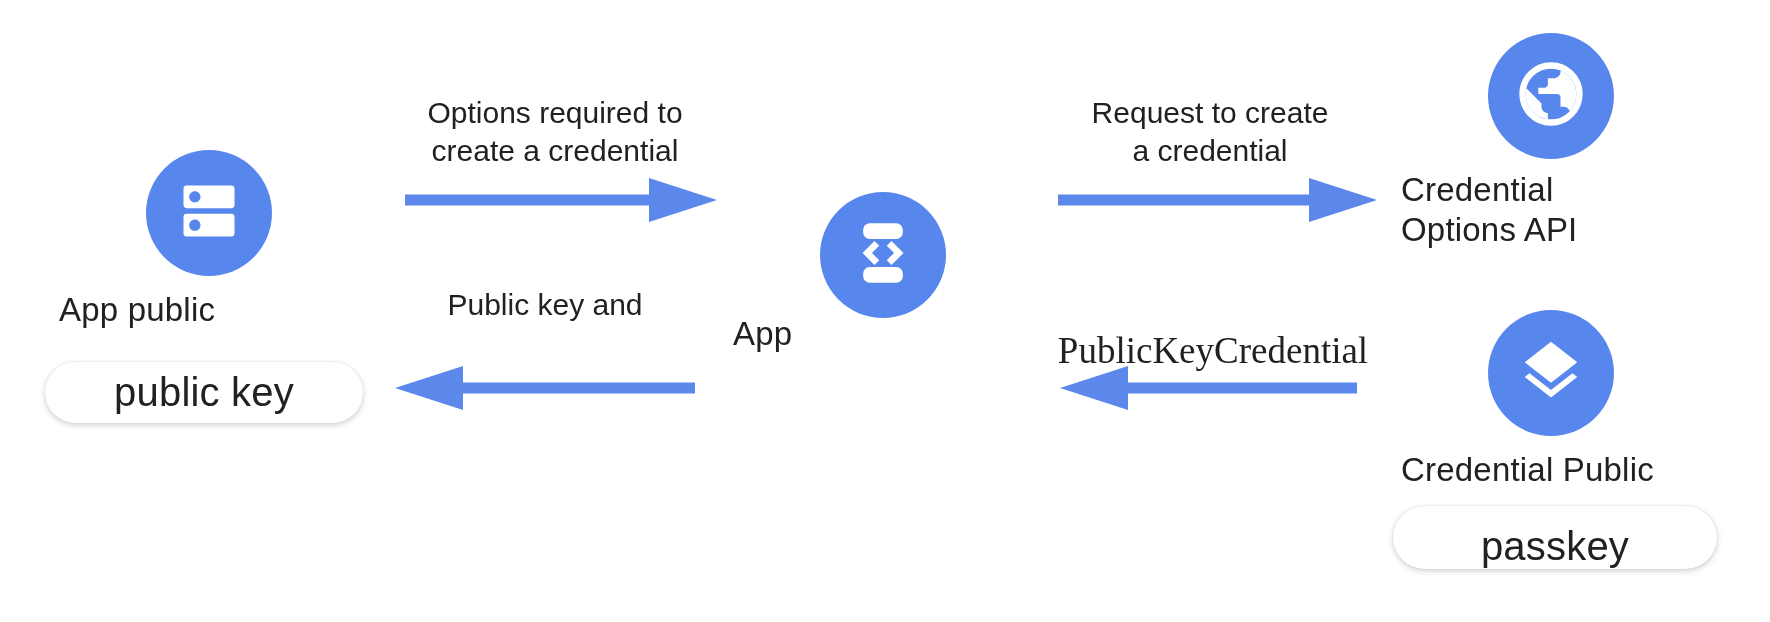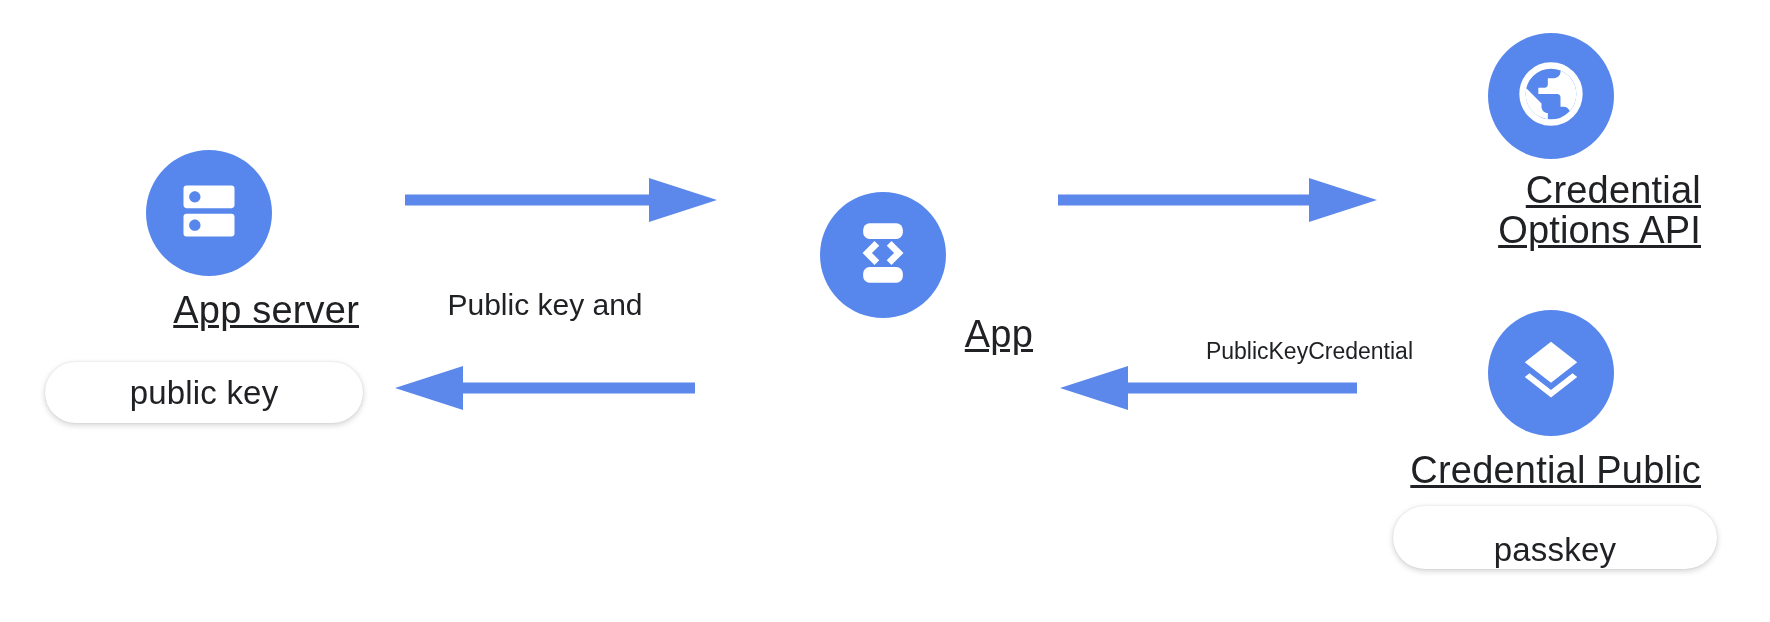--- a/index.html
+++ b/index.html
@@ -8,41 +8,41 @@
     background:#fff; overflow:hidden;
     font-family:"Liberation Sans", sans-serif;
     color:var(--text-color,#202124);
   }
   .node-circle {
     position:absolute; width:126px; height:126px; border-radius:50%;
     background:var(--node-blue,#5787EC);
     display:flex; align-items:center; justify-content:center;
   }
   .node-label {
-    position:absolute; width:300px; text-align:right;
-    font-size:38px; font-weight:500; line-height:40px; letter-spacing:0.2px;text-decoration:underline;
+    position:absolute; width:300px; text-align:left;
+    font-size:33px; font-weight:500; line-height:40px; letter-spacing:0.2px;
   }
   .node-label .line { display:block; }
   .pill {
     position:absolute; background:#fff; border-radius:40px;
     display:flex; align-items:center; justify-content:center;
-    font-size:33px; font-weight:500; letter-spacing:0.2px;
+    font-size:40px; font-weight:500; letter-spacing:0.2px;
     box-shadow:0 2px 6px rgba(0,0,0,0.18), 0 0 2px rgba(0,0,0,0.10);
   }
   .arrow { position:absolute; height:46px; }
   .arrow-shape { fill:var(--arrow-blue,#5C88EB); }
   .arrow-label {
     position:absolute; width:340px; text-align:center;
     font-size:30px; font-weight:400; line-height:38px;
   }
   .arrow-label .line { display:block; }
   .mono-label {
-    position:absolute; width:400px; text-align:right;
-    font-family:Liberation Sans, sans-serif;
-    font-size:23px; font-weight:400; line-height:38px;
+    position:absolute; width:400px; text-align:center;
+    font-family:Liberation Serif, serif;
+    font-size:37px; font-weight:400; line-height:38px;
   }
   .icon-white { fill:#fff; }
 
   
   .c-app-server   { left:146px;  top:150px; }
   .l-app-server   { left:59px;   top:290px; }
   .p-public-key   { left:45px;   top:362px; width:318px; height:61px; }
   .a-options      { left:405px;  top:177px; }
   .t-options      { left:385px;  top:94px;  }
   .c-app          { left:820px;  top:192px; }
@@ -64,25 +64,29 @@
 
 <div class="canvas">
 
   <div class="node-circle c-app-server">
     <span>
       <svg width="68" height="68" viewBox="0 0 24 24">
         <path class="icon-white" fill-rule="evenodd" d="M20 13H4c-.55 0-1 .45-1 1v6c0 .55.45 1 1 1h16c.55 0 1-.45 1-1v-6c0-.55-.45-1-1-1zM7 19c-1.1 0-2-.9-2-2s.9-2 2-2 2 .9 2 2-.9 2-2 2zM20 3H4c-.55 0-1 .45-1 1v6c0 .55.45 1 1 1h16c.55 0 1-.45 1-1V4c0-.55-.45-1-1-1zM7 9c-1.1 0-2-.9-2-2s.9-2 2-2 2 .9 2 2-.9 2-2 2z"></path>
       </svg>
     </span>
   </div>
-  <div class="node-label l-app-server">App server</div>
+  <div class="node-label l-app-server">App public</div>
   <div class="pill p-public-key">
     <span>public key</span>
   </div>
 
+  <div class="arrow-label t-options">
+    <span class="line">Options required to</span>
+    <span class="line">create a credential</span>
+  </div>
   <svg class="arrow a-options" width="312" height="46">
     <rect class="arrow-shape" x="0" y="17.5" width="250" height="11"></rect>
     <polygon class="arrow-shape" points="244,1 312,23 244,45"></polygon>
   </svg>
 
   <div class="node-circle c-app">
     <span>
       <svg width="70" height="70" viewBox="0 0 24 24">
         <rect class="icon-white" x="5.2" y="1.8" width="13.6" height="5.4" rx="2.2"></rect>
         <rect class="icon-white" x="5.2" y="16.8" width="13.6" height="5.4" rx="2.2"></rect>
@@ -95,20 +99,22 @@
 
   <div class="arrow-label t-pubkeyinfo">
     <span class="line">Public key and</span>
   </div>
   <svg class="arrow a-pubkeyinfo" width="300" height="46">
     <rect class="arrow-shape" x="62" y="17.5" width="238" height="11"></rect>
     <polygon class="arrow-shape" points="0,23 68,1 68,45"></polygon>
   </svg>
 
   <div class="arrow-label t-request">
+    <span class="line">Request to create</span>
+    <span class="line">a credential</span>
   </div>
   <svg class="arrow a-request" width="319" height="46">
     <rect class="arrow-shape" x="0" y="17.5" width="257" height="11"></rect>
     <polygon class="arrow-shape" points="251,1 319,23 251,45"></polygon>
   </svg>
 
   <div class="mono-label t-pkc">PublicKeyCredential</div>
   <svg class="arrow a-pkc" width="297" height="46">
     <rect class="arrow-shape" x="62" y="17.5" width="235" height="11"></rect>
     <polygon class="arrow-shape" points="0,23 68,1 68,45"></polygon>

